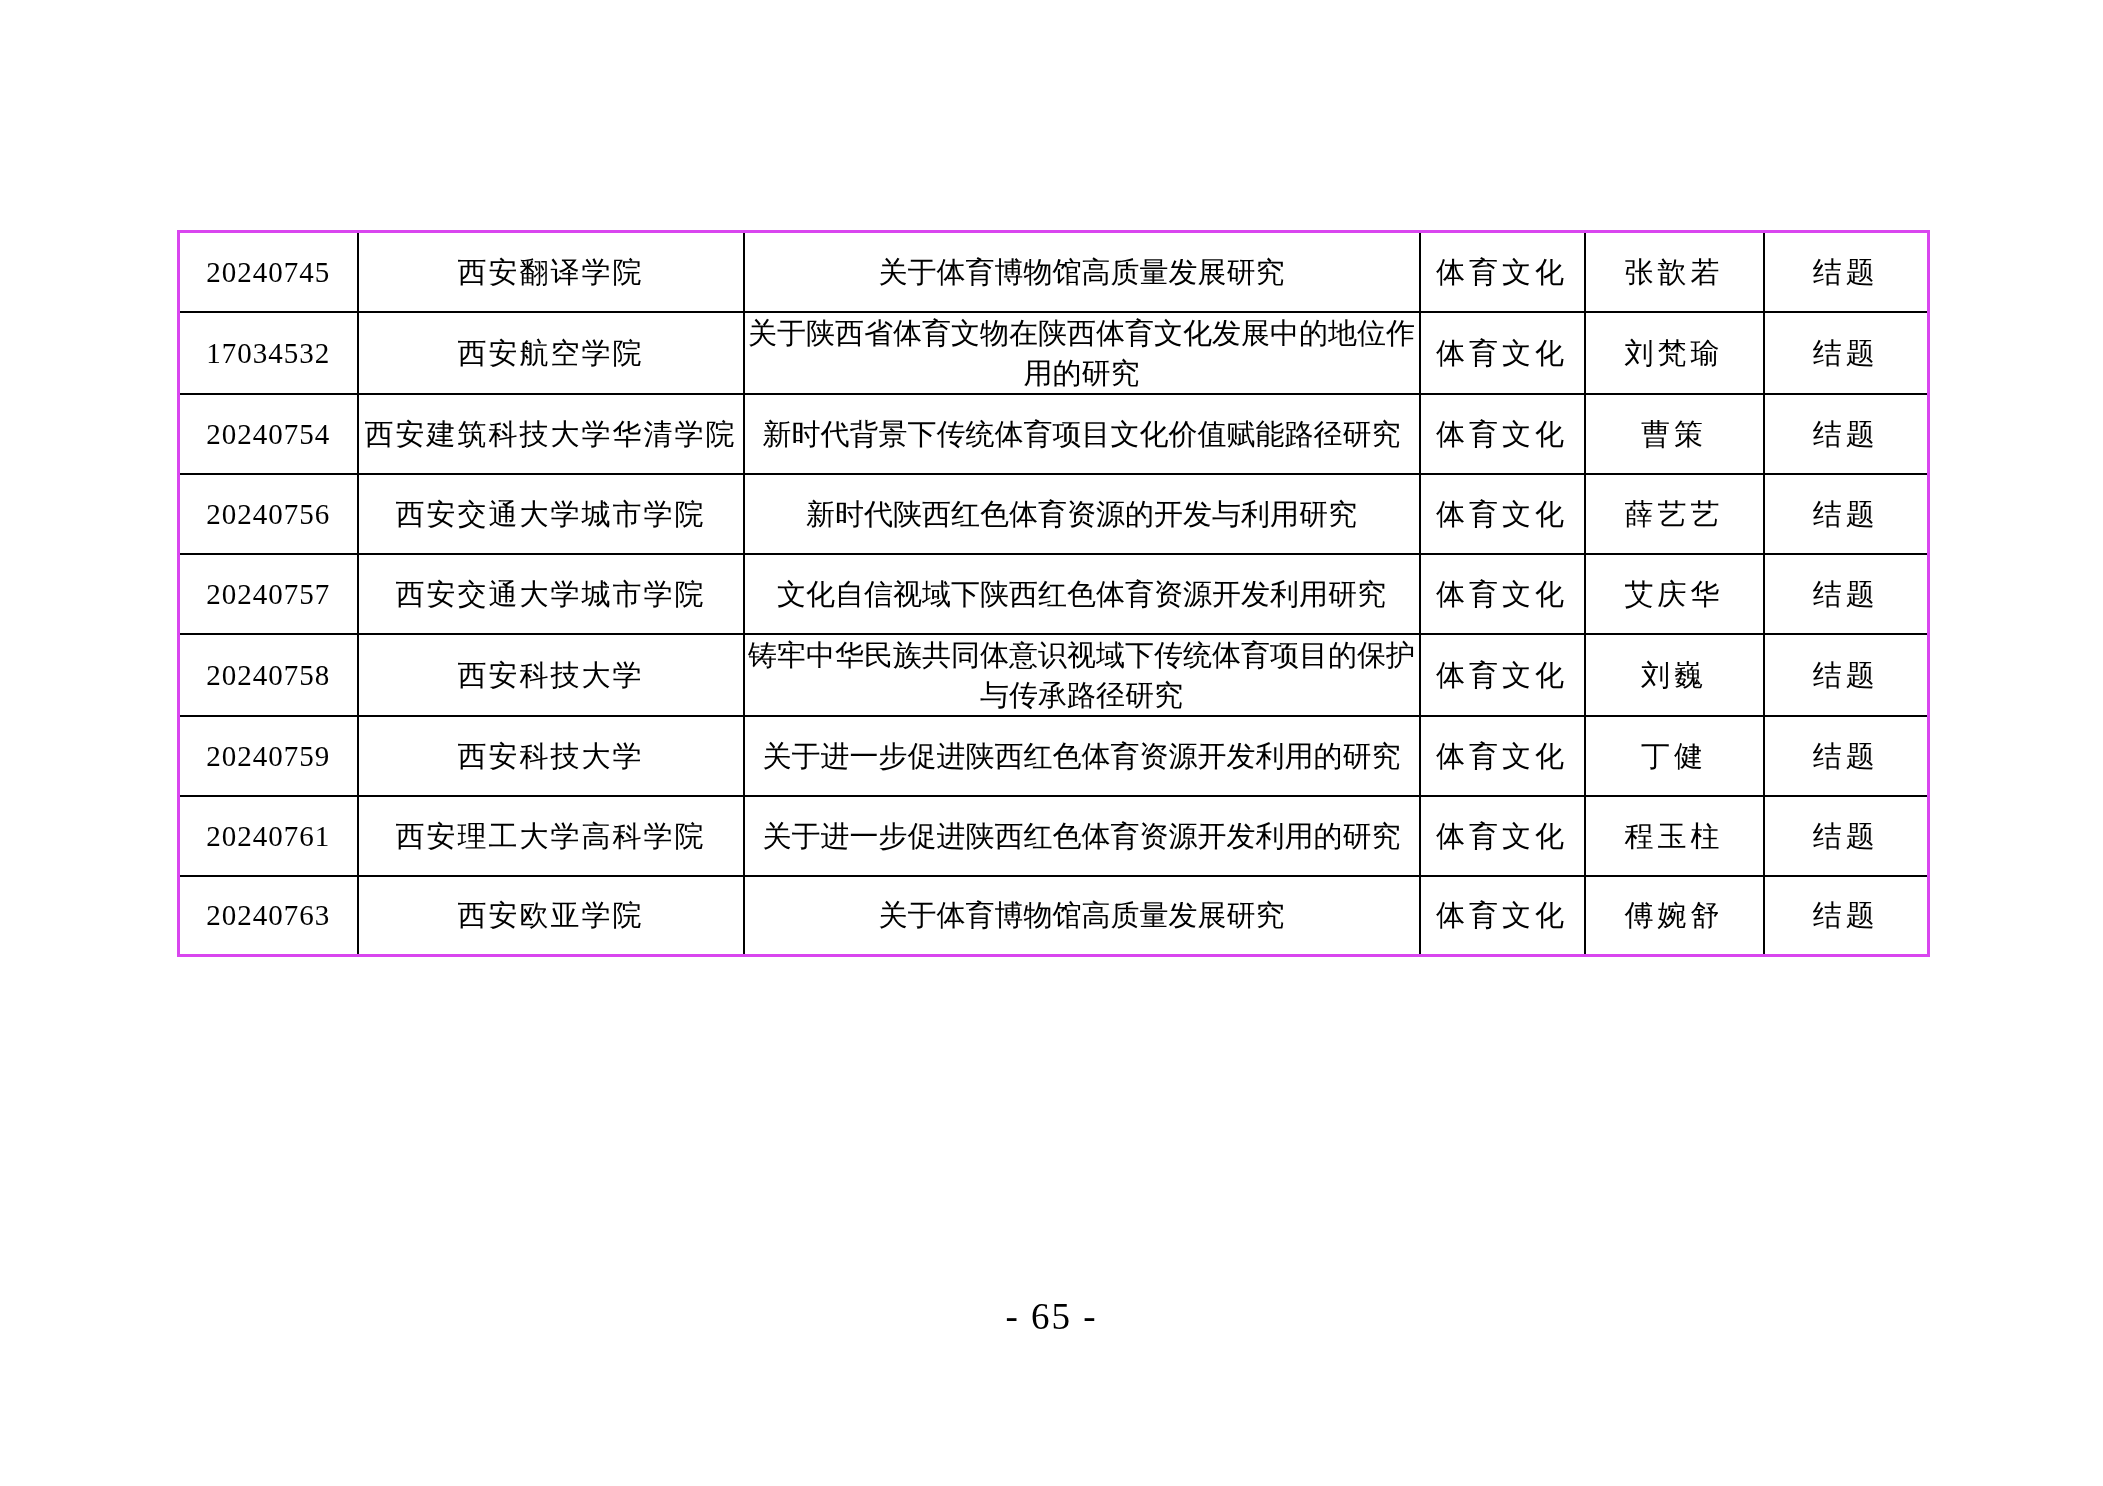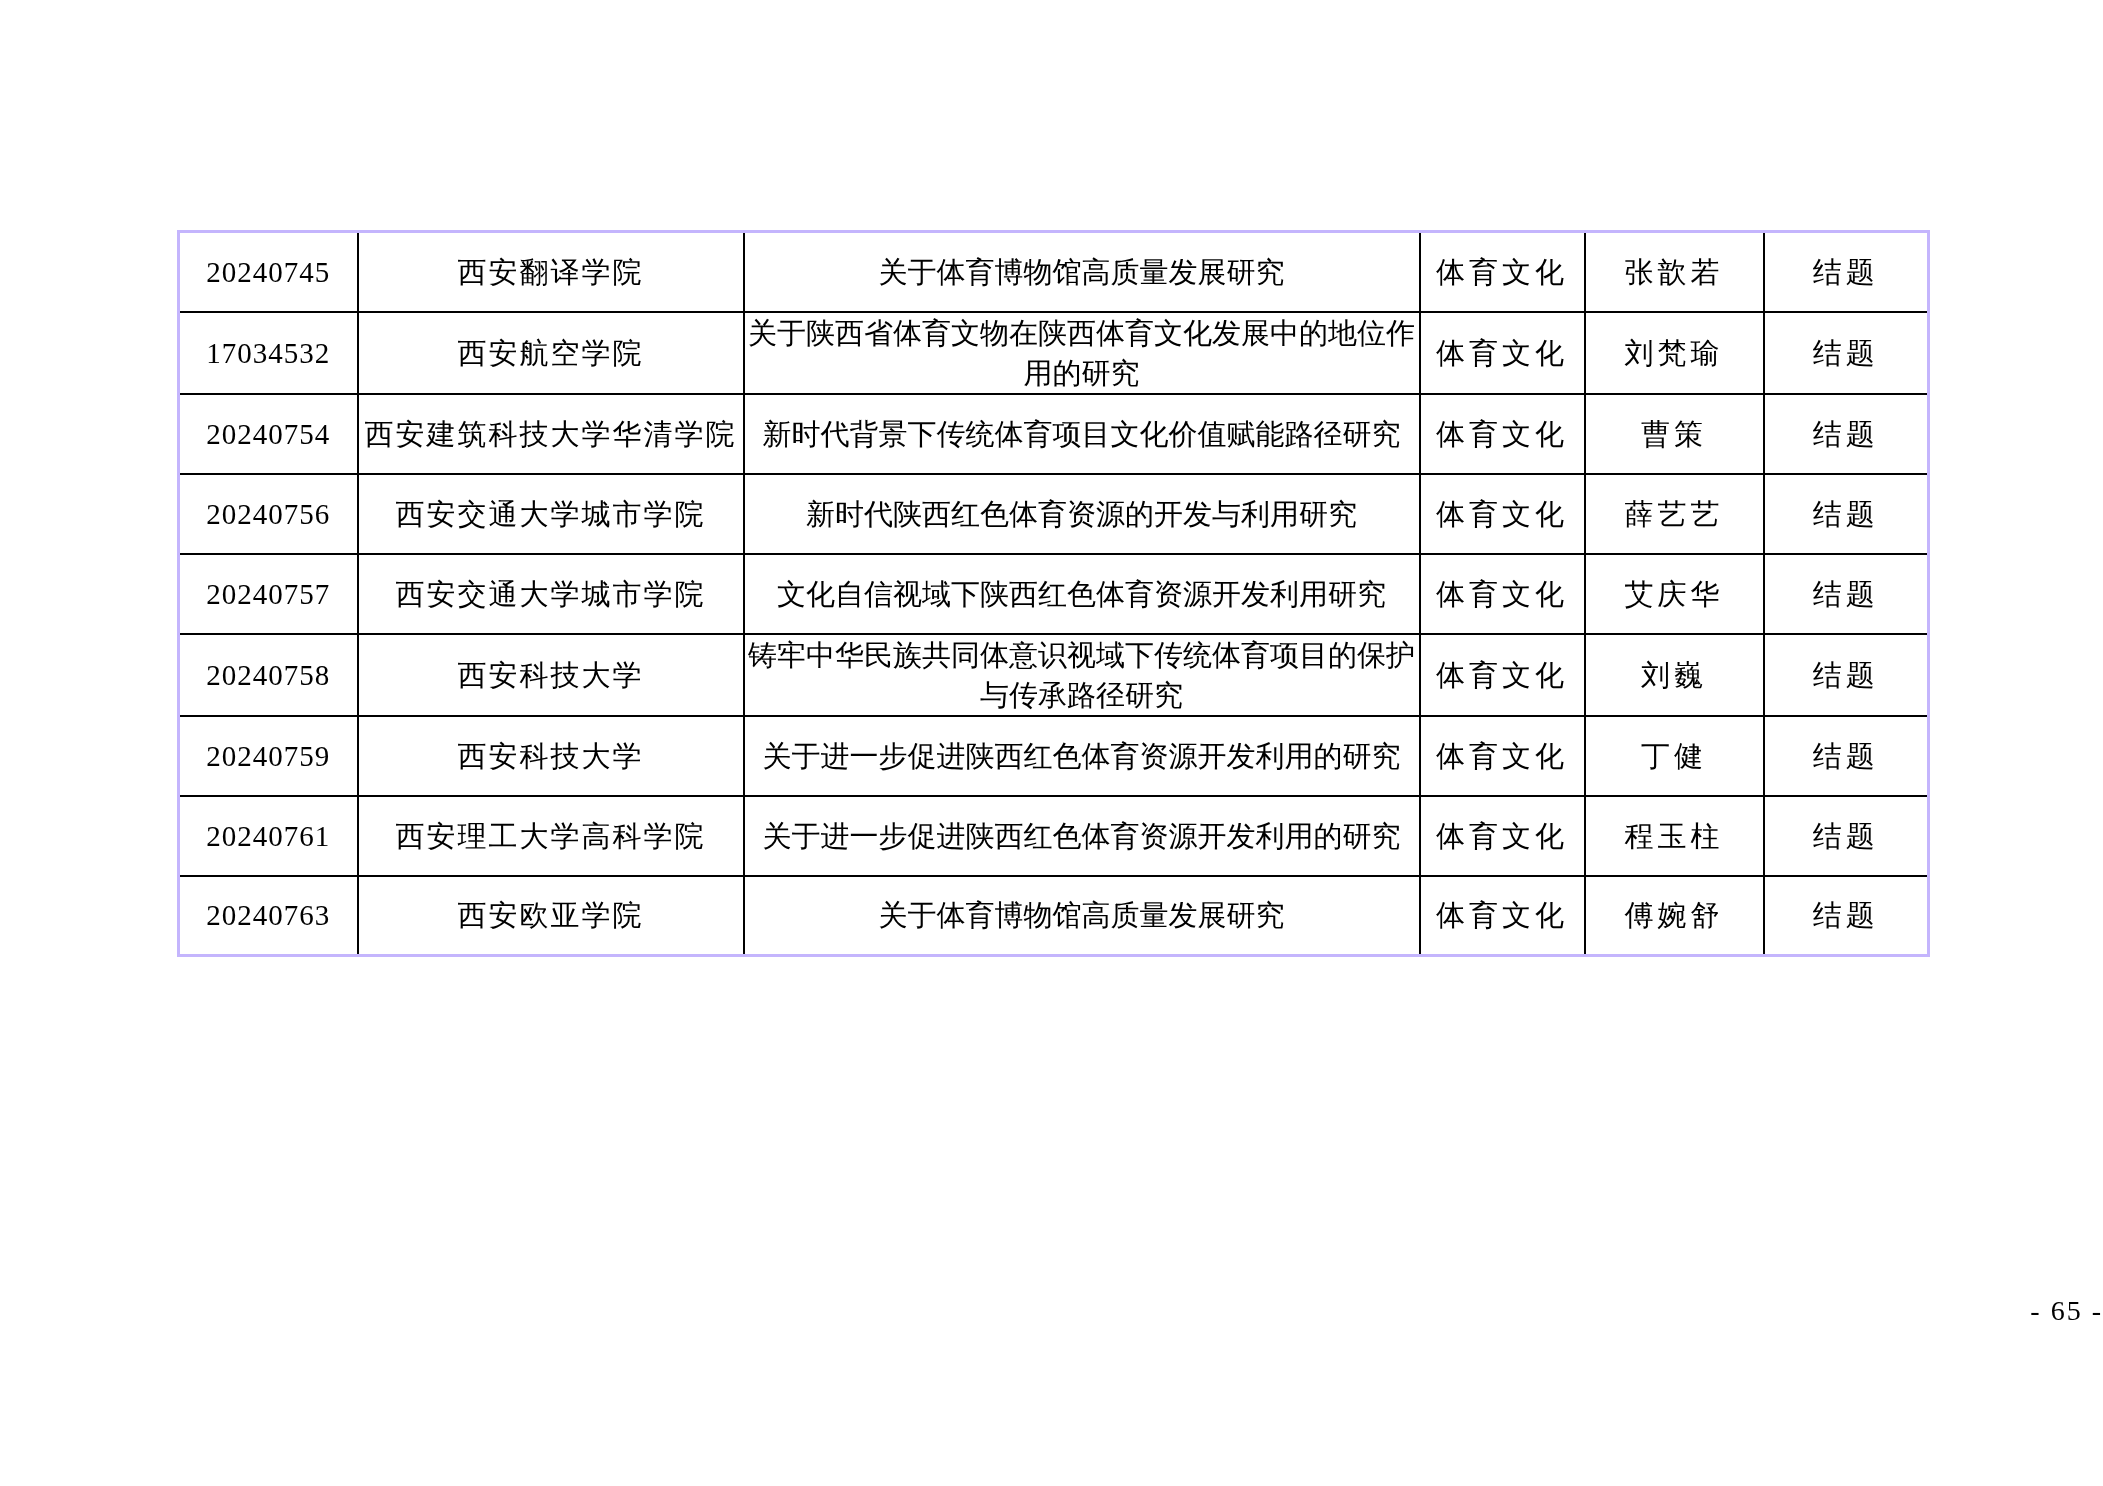--- a/index.html
+++ b/index.html
@@ -14,21 +14,21 @@
     font-family: "Liberation Serif", "DejaVu Serif", serif;
     color: #000000;
   }
   table.doc-table {
     position: absolute;
     left: 177px;
     top: 230px;
     width: 1750px;
     border-collapse: collapse;
     table-layout: fixed;
-    border: 3px solid #c4b5fd;
+    border: 3px solid #d946ef;
   }
   table.doc-table td {
     border: 2px solid #000000;
     font-size: 29px;
     line-height: 40px;
     text-align: center;
     vertical-align: middle;
     padding: 0;
     overflow: hidden;
   }
@@ -50,22 +50,22 @@
   td.leader-cell,
   td.status-cell {
     letter-spacing: 4px;
     font-family: Liberation Serif, serif;
   }
   .page-footer {
     position: absolute;
     left: 0;
     top: 1295px;
     width: 2103px;
-    text-align: right;
-    font-size: 28px;
+    text-align: center;
+    font-size: 37px;
     letter-spacing: 2px;
   }
 </style>
 </head>
 <body>
 
 <table class="doc-table">
   <colgroup>
     <col style="width:179px">
     <col style="width:386px">

